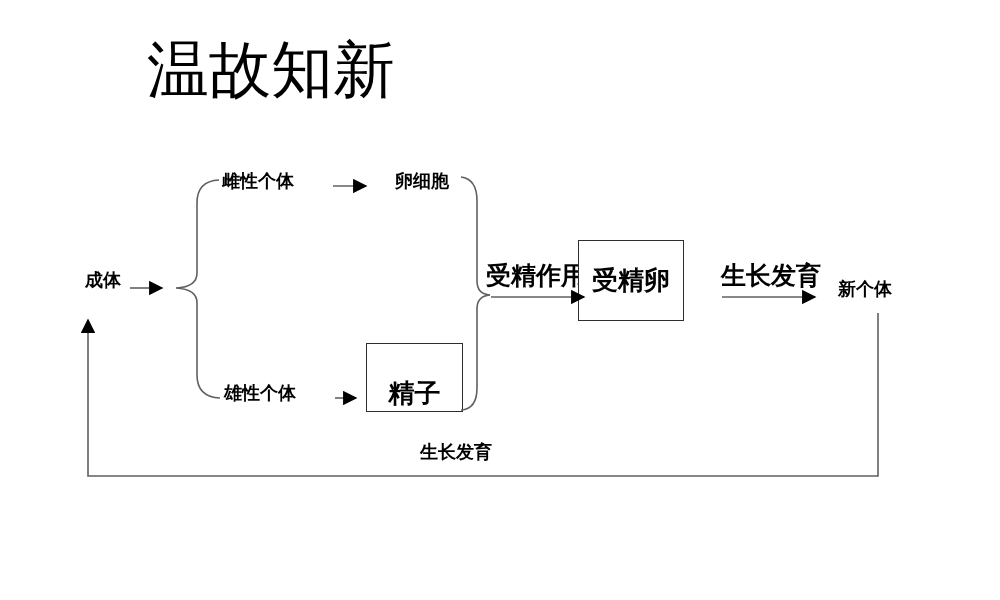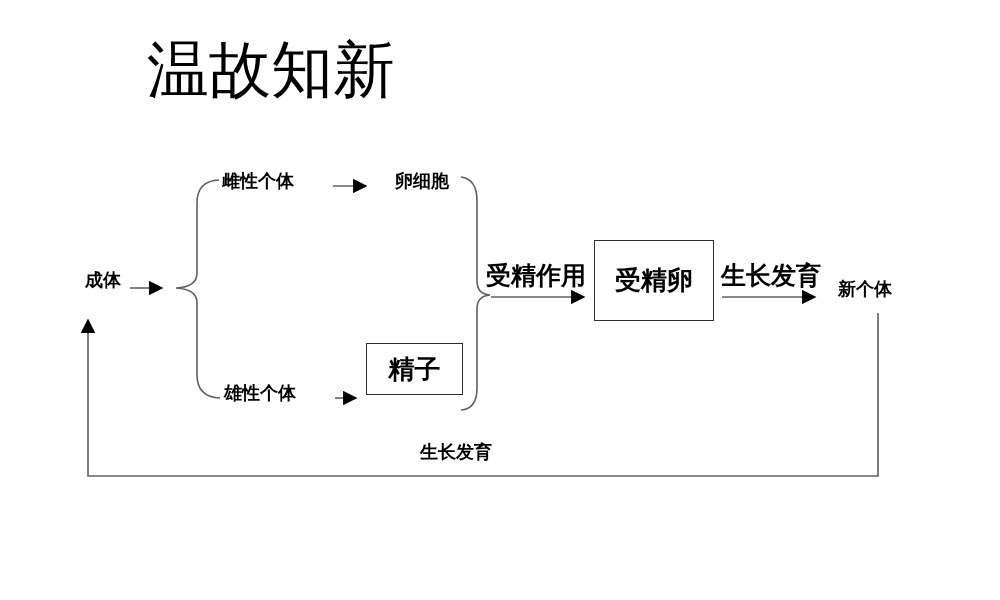--- a/index.html
+++ b/index.html
@@ -55,22 +55,22 @@
     border:1.5px solid var(--box-border);
     background:var(--bg);
     display:flex;
     align-items:center;
     justify-content:center;
     font-size:26px;
     font-weight:bold;
     color:var(--text);
     box-sizing:border-box;
   }
-  .box-sperm {left:366px; top:343px; width:97px; height:52px;}
-  .box-zygote{left:594px; top:240px; width:120px; height:81px;align-items:center;}
+  .box-sperm {left:366px; top:343px; width:97px; height:69px;align-items:flex-end;}
+  .box-zygote{left:578px; top:240px; width:106px; height:81px;align-items:center;}
   svg.wires{
     position:absolute;
     left:0; top:0;
     width:1000px;
     height:600px;
     pointer-events:none;
   }
   svg.wires path{
     fill:none;
     stroke:var(--line);

